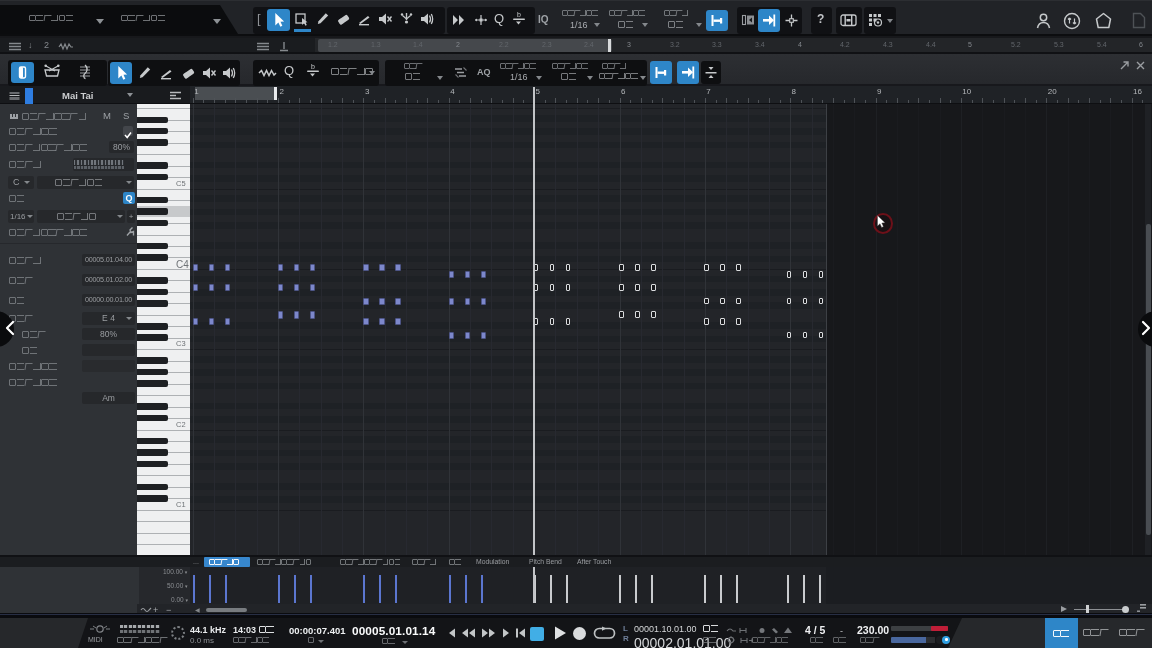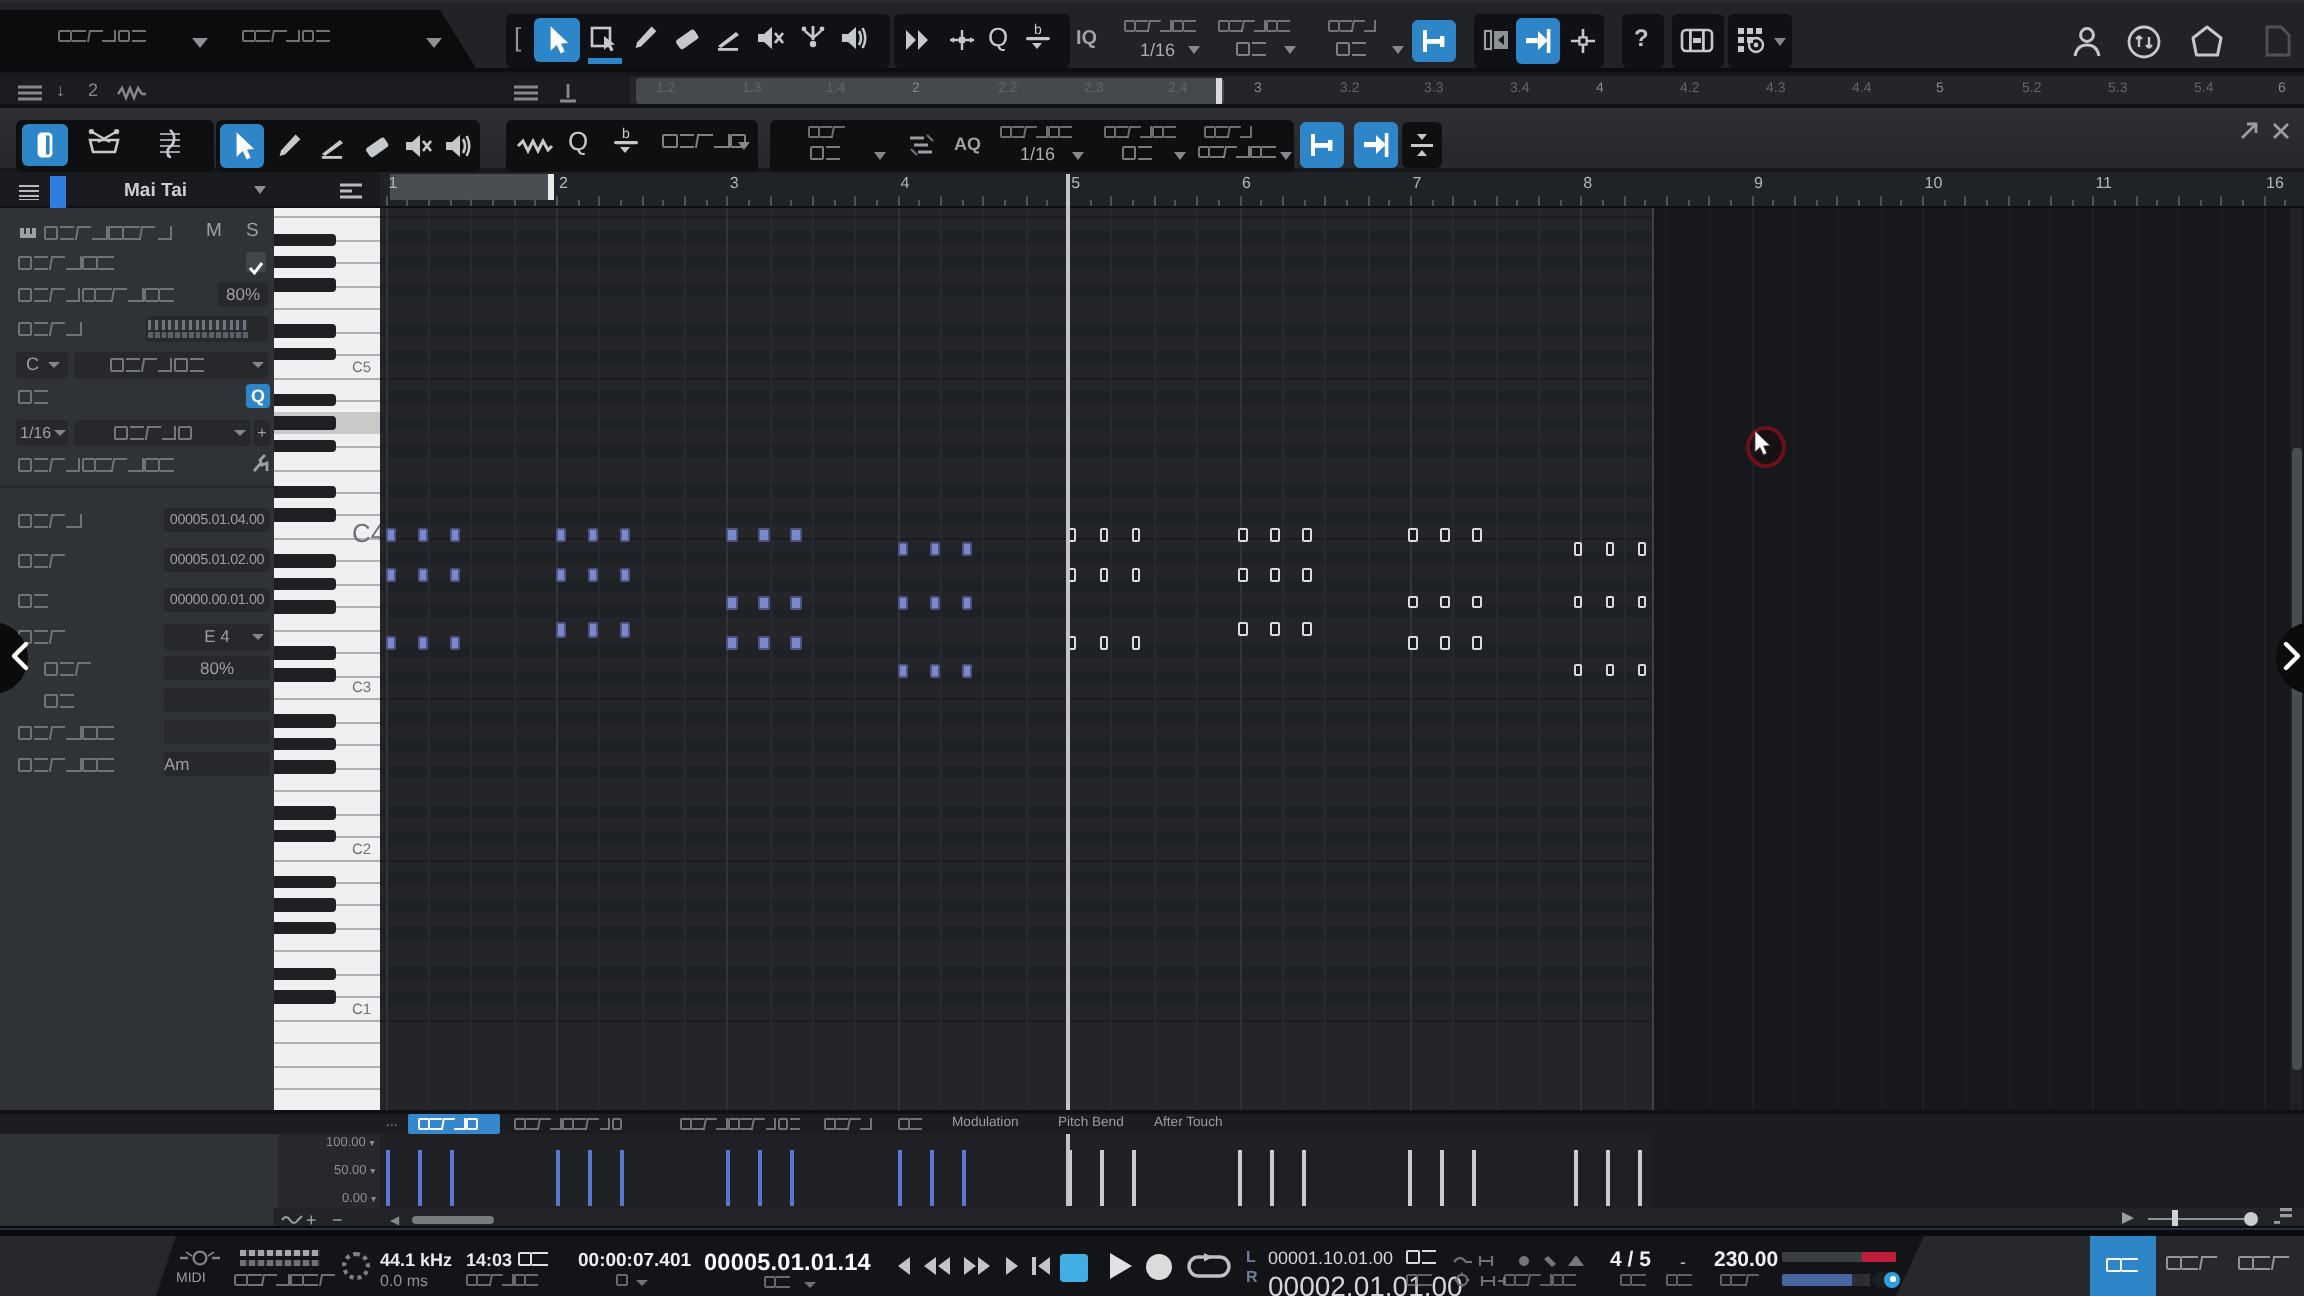--- a/index.html
+++ b/index.html
@@ -378,21 +378,21 @@
     <div class="ab" style="left:950.2px;top:100px;width:1px;height:3px;background:#4e5257"></div>
     <div class="tx" style="left:962.3px;top:87px;color:#b3b6b9;font-size:8px">10</div>
     <div class="ab" style="left:960.8px;top:98px;width:1px;height:5px;background:#4e5257"></div>
     <div class="ab" style="left:971.5px;top:100px;width:1px;height:3px;background:#4e5257"></div>
     <div class="ab" style="left:982.2px;top:98px;width:1px;height:5px;background:#4e5257"></div>
     <div class="ab" style="left:992.9px;top:100px;width:1px;height:3px;background:#4e5257"></div>
     <div class="ab" style="left:1003.5px;top:98px;width:1px;height:5px;background:#4e5257"></div>
     <div class="ab" style="left:1014.2px;top:100px;width:1px;height:3px;background:#4e5257"></div>
     <div class="ab" style="left:1024.9px;top:98px;width:1px;height:5px;background:#4e5257"></div>
     <div class="ab" style="left:1035.5px;top:100px;width:1px;height:3px;background:#4e5257"></div>
-    <div class="tx" style="left:1047.7px;top:87px;color:#b3b6b9;font-size:8px">11</div>
+    <div class="tx" style="left:1047.7px;top:87px;color:#b3b6b9;font-size:8px">20</div>
     <div class="ab" style="left:1046.2px;top:98px;width:1px;height:5px;background:#4e5257"></div>
     <div class="ab" style="left:1056.9px;top:100px;width:1px;height:3px;background:#4e5257"></div>
     <div class="ab" style="left:1067.5px;top:98px;width:1px;height:5px;background:#4e5257"></div>
     <div class="ab" style="left:1078.2px;top:100px;width:1px;height:3px;background:#4e5257"></div>
     <div class="ab" style="left:1088.9px;top:98px;width:1px;height:5px;background:#4e5257"></div>
     <div class="ab" style="left:1099.5px;top:100px;width:1px;height:3px;background:#4e5257"></div>
     <div class="ab" style="left:1110.2px;top:98px;width:1px;height:5px;background:#4e5257"></div>
     <div class="ab" style="left:1120.9px;top:100px;width:1px;height:3px;background:#4e5257"></div>
     <div class="tx" style="left:1133.0px;top:87px;color:#b3b6b9;font-size:8px">16</div>
     <div class="ab" style="left:1131.5px;top:98px;width:1px;height:5px;background:#4e5257"></div>
@@ -456,21 +456,21 @@
     <div style="position:absolute;left:9px;top:314px"><span class="jt " style="color:#8e9297;font-size:9px;line-height:8.1px;display:inline-block;vertical-align:top"><i class="ja" style="width:7.4px;height:7.0px;margin-right:0.7px"></i><i class="jb" style="width:7.4px;height:7.0px;margin-right:0.7px"></i><i class="jc" style="width:7.4px;height:7.0px;margin-right:0.7px"></i></span></div>
     <div style="position:absolute;left:82px;top:312px;width:53px;height:13px;background:#26282b;border-radius:2px;color:#9b9ea2;font-size:8.5px;text-align:center;line-height:13px">E 4</div>
     <div style="position:absolute;left:126px;top:317px;width:0;height:0;border-left:3px solid transparent;border-right:3px solid transparent;border-top:3.5px solid #84888c"></div>
     <div style="position:absolute;left:22px;top:330px"><span class="jt " style="color:#8e9297;font-size:9px;line-height:8.1px;display:inline-block;vertical-align:top"><i class="ja" style="width:7.4px;height:7.0px;margin-right:0.7px"></i><i class="jb" style="width:7.4px;height:7.0px;margin-right:0.7px"></i><i class="jc" style="width:7.4px;height:7.0px;margin-right:0.7px"></i></span></div>
     <div style="position:absolute;left:82px;top:328px;width:53px;height:12px;background:#26282b;border-radius:2px;color:#9b9ea2;font-size:8.5px;text-align:center;line-height:12px">80%</div>
     <div style="position:absolute;left:22px;top:346px"><span class="jt " style="color:#8e9297;font-size:9px;line-height:8.1px;display:inline-block;vertical-align:top"><i class="ja" style="width:7.4px;height:7.0px;margin-right:0.7px"></i><i class="jb" style="width:7.4px;height:7.0px;margin-right:0.7px"></i></span></div>
     <div style="position:absolute;left:82px;top:344px;width:53px;height:12px;background:#26282b;border-radius:2px"></div>
     <div style="position:absolute;left:9px;top:362px"><span class="jt " style="color:#8e9297;font-size:9px;line-height:8.1px;display:inline-block;vertical-align:top"><i class="ja" style="width:7.4px;height:7.0px;margin-right:0.7px"></i><i class="jb" style="width:7.4px;height:7.0px;margin-right:0.7px"></i><i class="jc" style="width:7.4px;height:7.0px;margin-right:0.7px"></i><i class="jd" style="width:7.4px;height:7.0px;margin-right:0.7px"></i><i class="ja" style="width:7.4px;height:7.0px;margin-right:0.7px"></i><i class="jb" style="width:7.4px;height:7.0px;margin-right:0.7px"></i></span></div>
     <div style="position:absolute;left:82px;top:360px;width:53px;height:12px;background:#292b2e;border-radius:2px"></div>
     <div style="position:absolute;left:9px;top:378px"><span class="jt " style="color:#8e9297;font-size:9px;line-height:8.1px;display:inline-block;vertical-align:top"><i class="ja" style="width:7.4px;height:7.0px;margin-right:0.7px"></i><i class="jb" style="width:7.4px;height:7.0px;margin-right:0.7px"></i><i class="jc" style="width:7.4px;height:7.0px;margin-right:0.7px"></i><i class="jd" style="width:7.4px;height:7.0px;margin-right:0.7px"></i><i class="ja" style="width:7.4px;height:7.0px;margin-right:0.7px"></i><i class="jb" style="width:7.4px;height:7.0px;margin-right:0.7px"></i></span></div>
-    <div style="position:absolute;left:82px;top:376px;width:53px;height:12px;background:#26282b;border-radius:2px;color:#9b9ea2;font-size:8.5px;line-height:12px">Am</div>
+    <div style="position:absolute;left:82px;top:392px;width:53px;height:12px;background:#26282b;border-radius:2px;color:#9b9ea2;font-size:8.5px;text-align:center;line-height:12px">Am</div>
     <div class="ab" style="left:137px;top:104px;width:53px;height:452px;background:#eff0f1;overflow:hidden">
       <div class="ab" style="left:0;top:164.9px;width:53px;height:1px;background:#aeb1b4"></div>
       <div class="ab" style="left:0;top:153.4px;width:53px;height:1px;background:#aeb1b4"></div>
       <div class="ab" style="left:0;top:142.0px;width:53px;height:1px;background:#aeb1b4"></div>
       <div class="ab" style="left:0;top:130.5px;width:53px;height:1px;background:#aeb1b4"></div>
       <div class="ab" style="left:0;top:119.0px;width:53px;height:1px;background:#aeb1b4"></div>
       <div class="ab" style="left:0;top:107.5px;width:53px;height:1px;background:#aeb1b4"></div>
       <div class="ab" style="left:0;top:96.1px;width:53px;height:1px;background:#aeb1b4"></div>
       <div class="ab" style="left:0;top:84.6px;width:53px;height:1px;background:#aeb1b4"></div>
       <div class="ab" style="left:0;top:73.1px;width:53px;height:1px;background:#aeb1b4"></div>
@@ -525,21 +525,21 @@
       <div class="ab" style="left:0;top:299.3px;width:31px;height:6.6px;background:#1e2023;border-radius:0 2px 2px 0"></div>
       <div class="ab" style="left:0;top:276.3px;width:31px;height:6.6px;background:#1e2023;border-radius:0 2px 2px 0"></div>
       <div class="ab" style="left:0;top:264.8px;width:31px;height:6.6px;background:#1e2023;border-radius:0 2px 2px 0"></div>
       <div class="ab" style="left:0;top:253.4px;width:31px;height:6.6px;background:#1e2023;border-radius:0 2px 2px 0"></div>
       <div class="ab" style="left:0;top:391.0px;width:31px;height:6.6px;background:#1e2023;border-radius:0 2px 2px 0"></div>
       <div class="ab" style="left:0;top:379.6px;width:31px;height:6.6px;background:#1e2023;border-radius:0 2px 2px 0"></div>
       <div class="ab" style="left:0;top:356.6px;width:31px;height:6.6px;background:#1e2023;border-radius:0 2px 2px 0"></div>
       <div class="ab" style="left:0;top:345.1px;width:31px;height:6.6px;background:#1e2023;border-radius:0 2px 2px 0"></div>
       <div class="ab" style="left:0;top:333.7px;width:31px;height:6.6px;background:#1e2023;border-radius:0 2px 2px 0"></div>
       <div class="tx" style="left:39px;top:74.6px;color:#6e7276;font-size:7.5px">C5</div>
-      <div class="tx" style="left:39px;top:154.9px;color:#6e7276;font-size:13px">C4</div>
+      <div class="tx" style="left:39px;top:154.9px;color:#6e7276;font-size:10px">C4</div>
       <div class="tx" style="left:39px;top:235.2px;color:#6e7276;font-size:7.5px">C3</div>
       <div class="tx" style="left:39px;top:315.5px;color:#6e7276;font-size:7.5px">C2</div>
       <div class="tx" style="left:39px;top:395.8px;color:#6e7276;font-size:7.5px">C1</div>
     </div>
     <div style="position:absolute;left:190px;top:104px;width:962px;height:451px;background:#17181b;overflow:hidden"></div>
     <div class="ab" style="left:190px;top:104px;width:962px;height:451px;overflow:hidden">
       <div class="ab" style="left:0;top:0;width:636px;height:451px;background:#232529"></div>
       <div class="ab" style="left:0;top:71.2px;width:636px;height:6.69px;background:#1e2125"></div>
       <div class="ab" style="left:0;top:57.8px;width:636px;height:6.69px;background:#1e2125"></div>
       <div class="ab" style="left:0;top:37.8px;width:636px;height:6.69px;background:#1e2125"></div>

